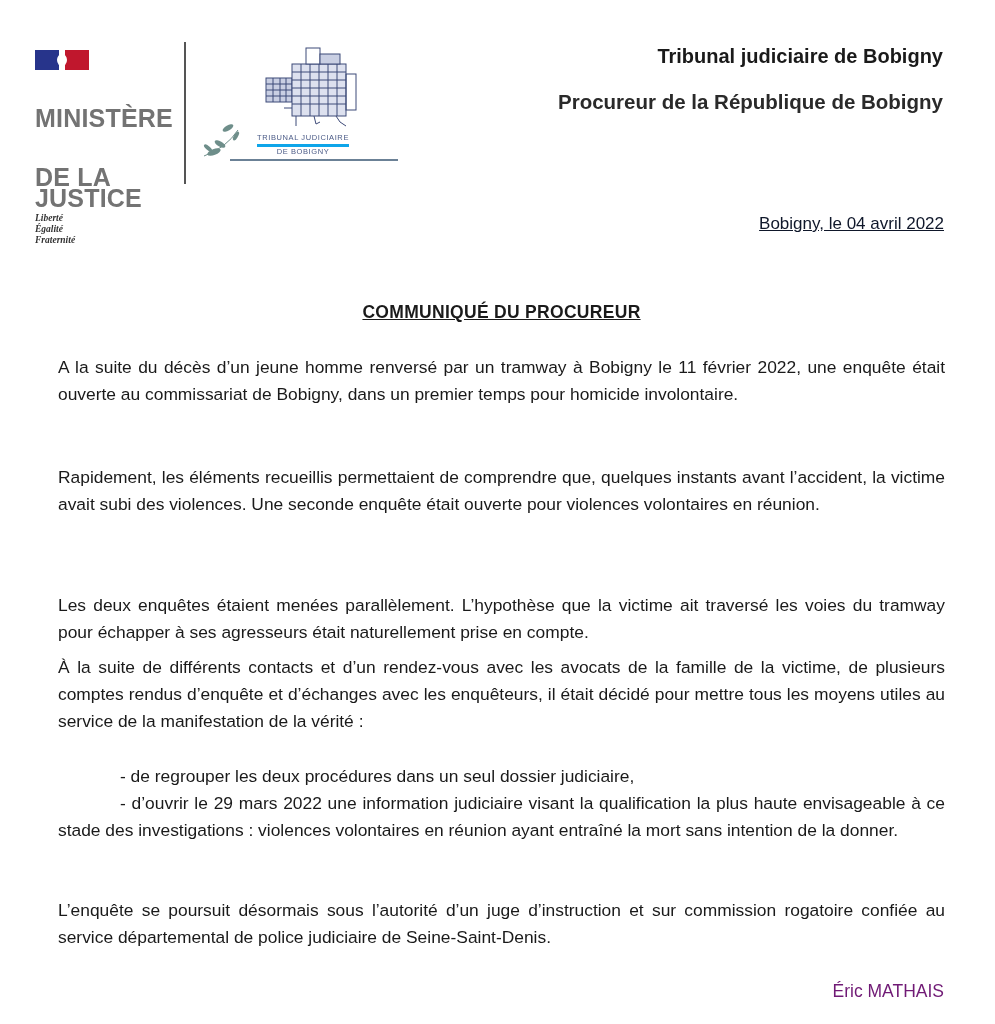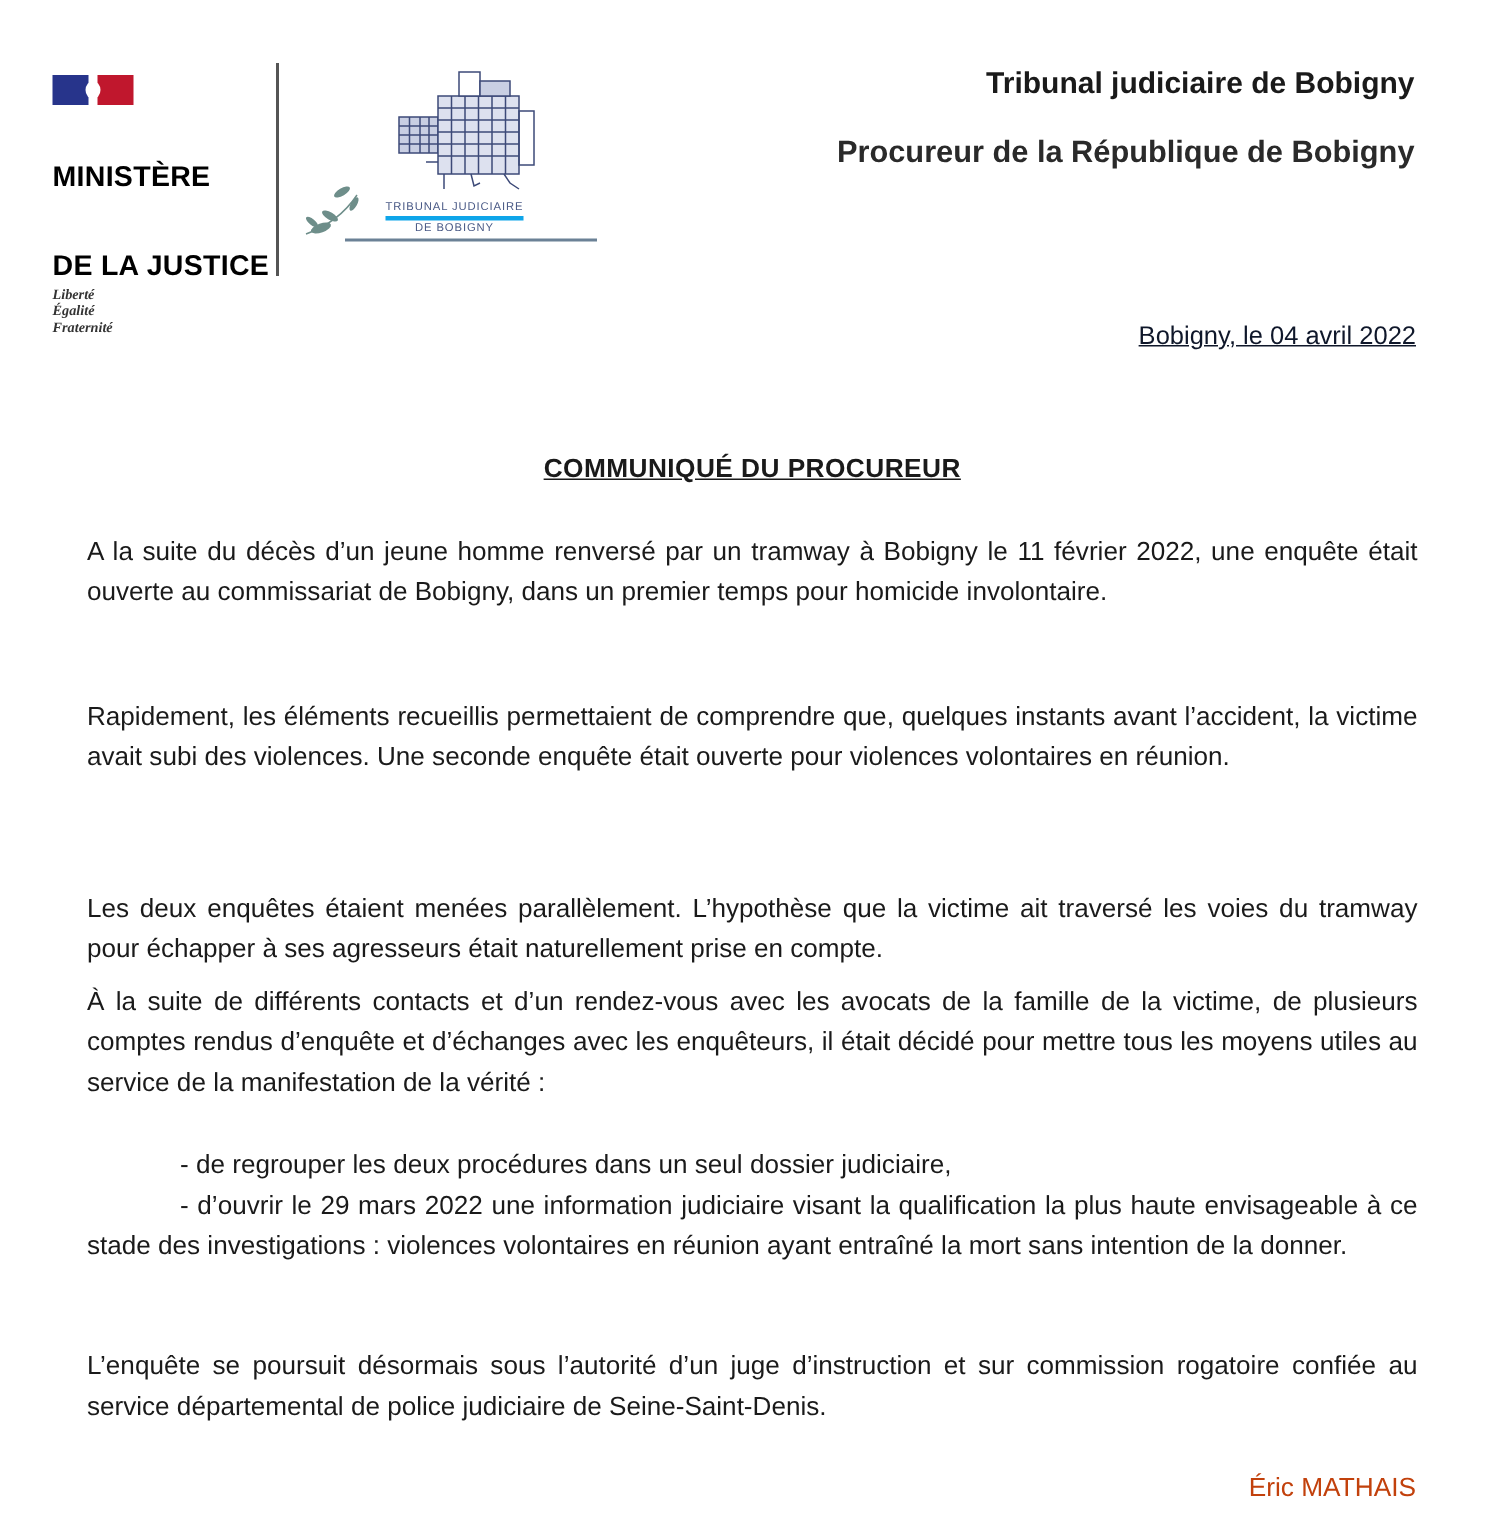--- a/index.html
+++ b/index.html
@@ -45,23 +45,23 @@
     }
     .flag .white-notch {
       position: absolute; left: 22px; top: 4px;
       width: 10px; height: 12px;
       background: #ffffff;
       border-radius: 50%;
     }
     .ministry-name {
       font-family: "Liberation Sans", sans-serif;
       font-weight: bold;
-      font-size: 19px;
+      font-size: 25px;
       line-height: 21px;
-      color: #000000;
+      color: #737373;
       letter-spacing: 0.2px;
       margin-top: 38px;
     }
     .motto {
       margin-top: 4px;
       font-family: "Liberation Serif", serif;
       font-style: italic;
       font-weight: bold;
       font-size: 9.5px;
       line-height: 11px;
@@ -172,21 +172,21 @@
     .bullet {
       display: block;
       text-indent: 62px;
     }
     .signature {
       position: absolute;
       right: 51px;
       top: 979px;
       font-size: 17.5px;
       line-height: 24px;
-      color: #c2410c;
+      color: #701a75;
     }
   </style>
 </head>
 <body>
 
 <div class="page">
 
   <div class="logo-ministry">
     <div class="flag">
       <div class="blue"></div>

